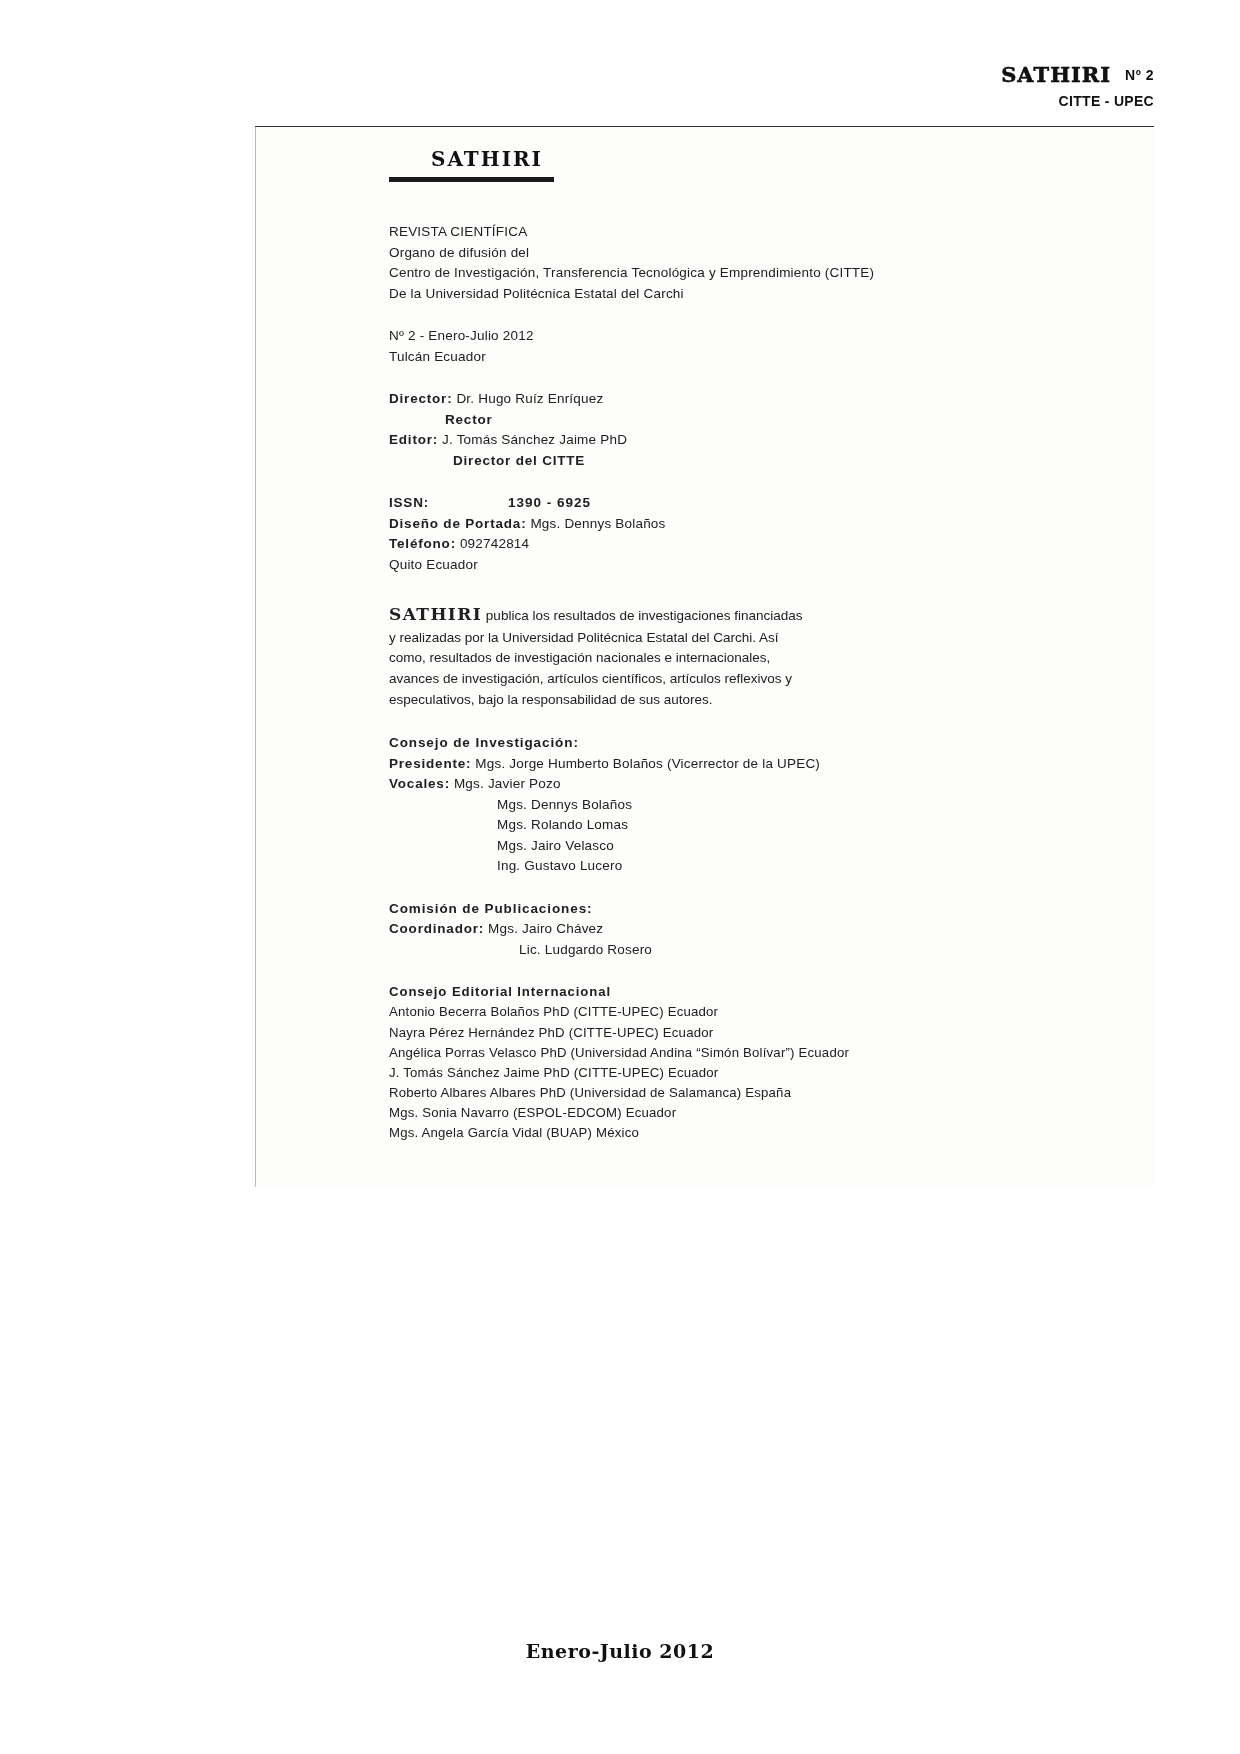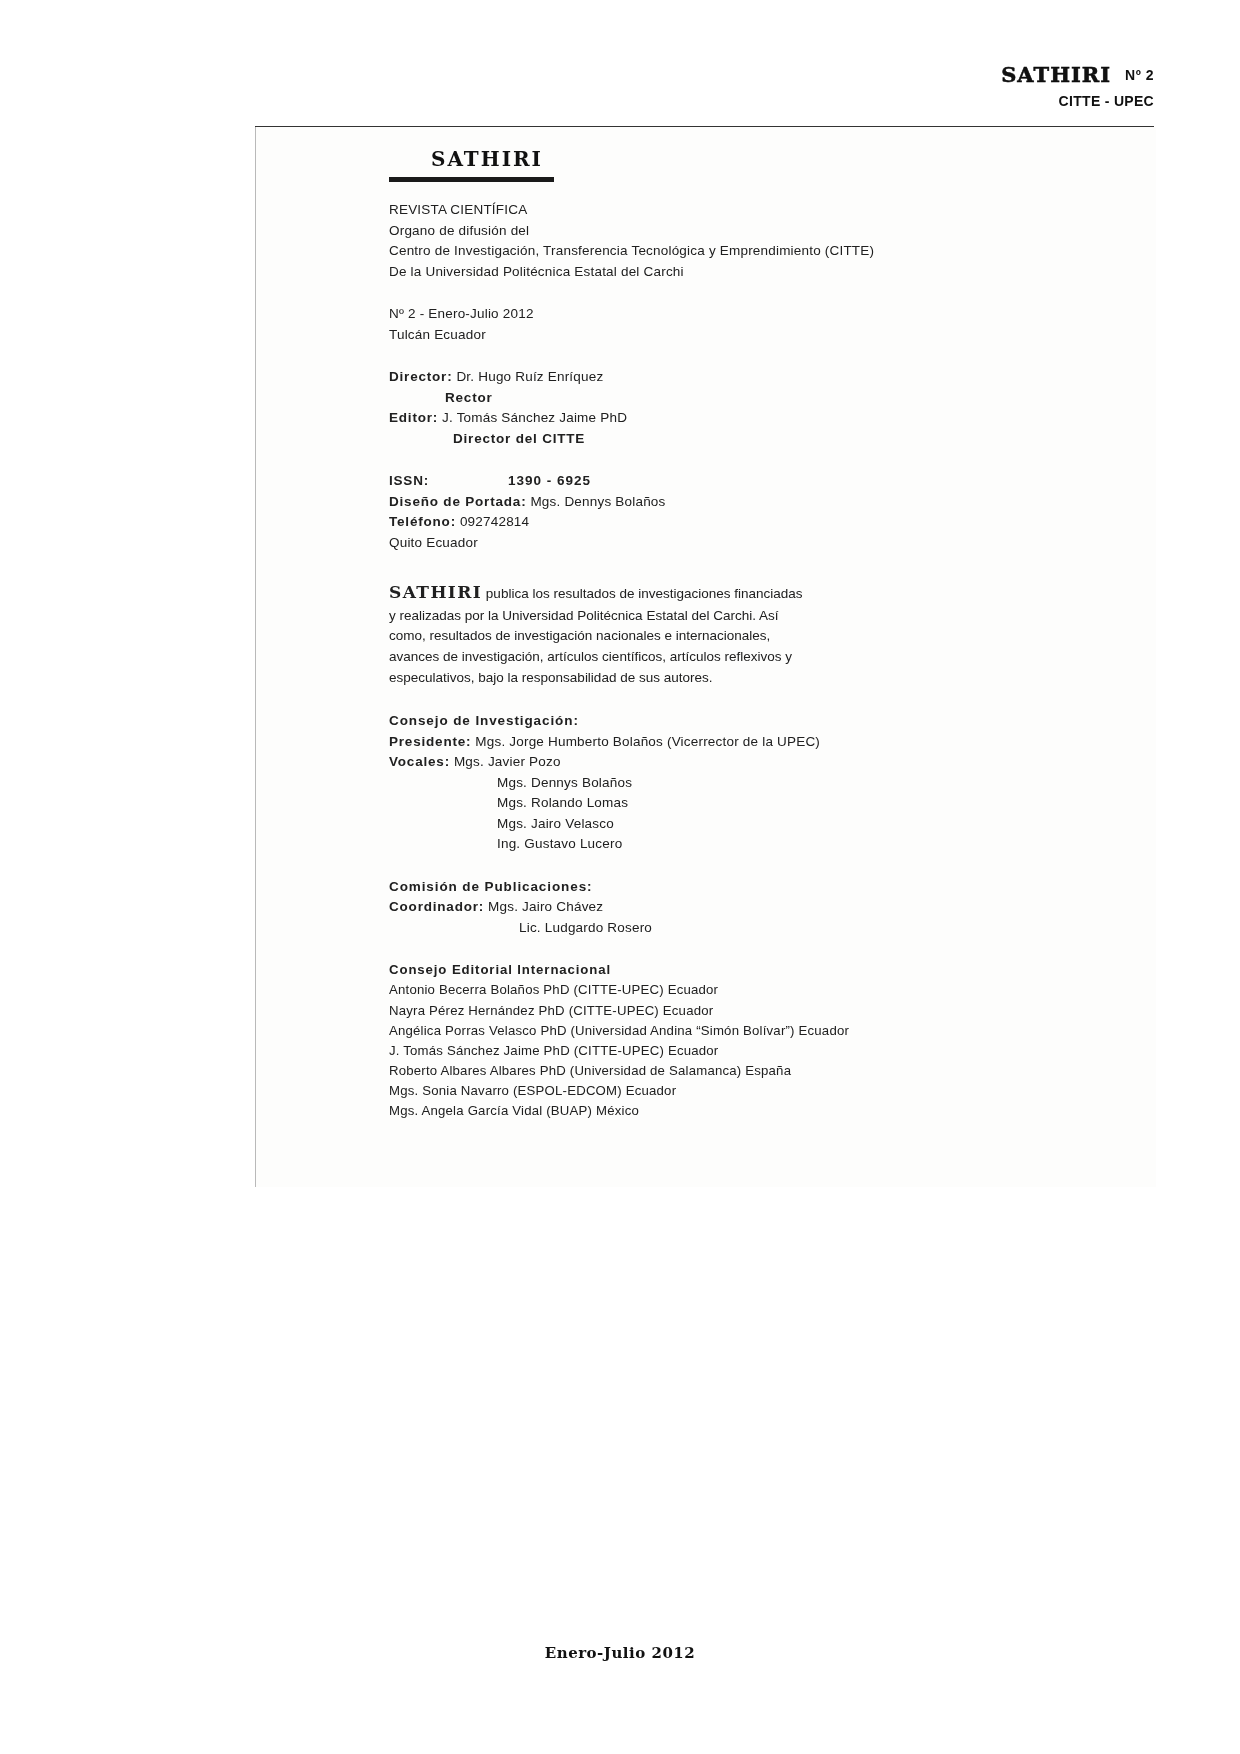--- a/index.html
+++ b/index.html
@@ -142,21 +142,21 @@
   .editorial .ln { font-size: 13.2px; }
 
   
   .footer {
     position: absolute;
     bottom: 92px;
     left: 0;
     width: 100%;
     text-align: center;
     font-family: "DejaVu Serif", serif;
-    font-size: 15px;
+    font-size: 19px;
     font-weight: bold;
     letter-spacing: 0.5px;
     color: #111;
   }
 </style>
 </head>
 <body>
 
 <div class="runhead">
   <div class="runhead-line1">
@@ -165,21 +165,21 @@
   <div class="runhead-line2">CITTE - UPEC</div>
 </div>
 <div class="runhead-rule"></div>
 
 <div class="scan">
   <div class="scan-inner">
 
     <div class="masthead">SATHIRI</div>
     <div class="masthead-rule"></div>
 
-    <div class="blk" style="margin-top:18px;">
+    <div class="blk" style="margin-top:40px;">
       <div class="ln">REVISTA CIENTÍFICA</div>
       <div class="ln">Organo de difusión del</div>
       <div class="ln">Centro de Investigación, Transferencia Tecnológica y Emprendimiento (CITTE)</div>
       <div class="ln">De la Universidad Politécnica Estatal del Carchi</div>
     </div>
 
     <div class="blk">
       <div class="ln">Nº 2 - Enero-Julio 2012</div>
       <div class="ln">Tulcán Ecuador</div>
     </div>

